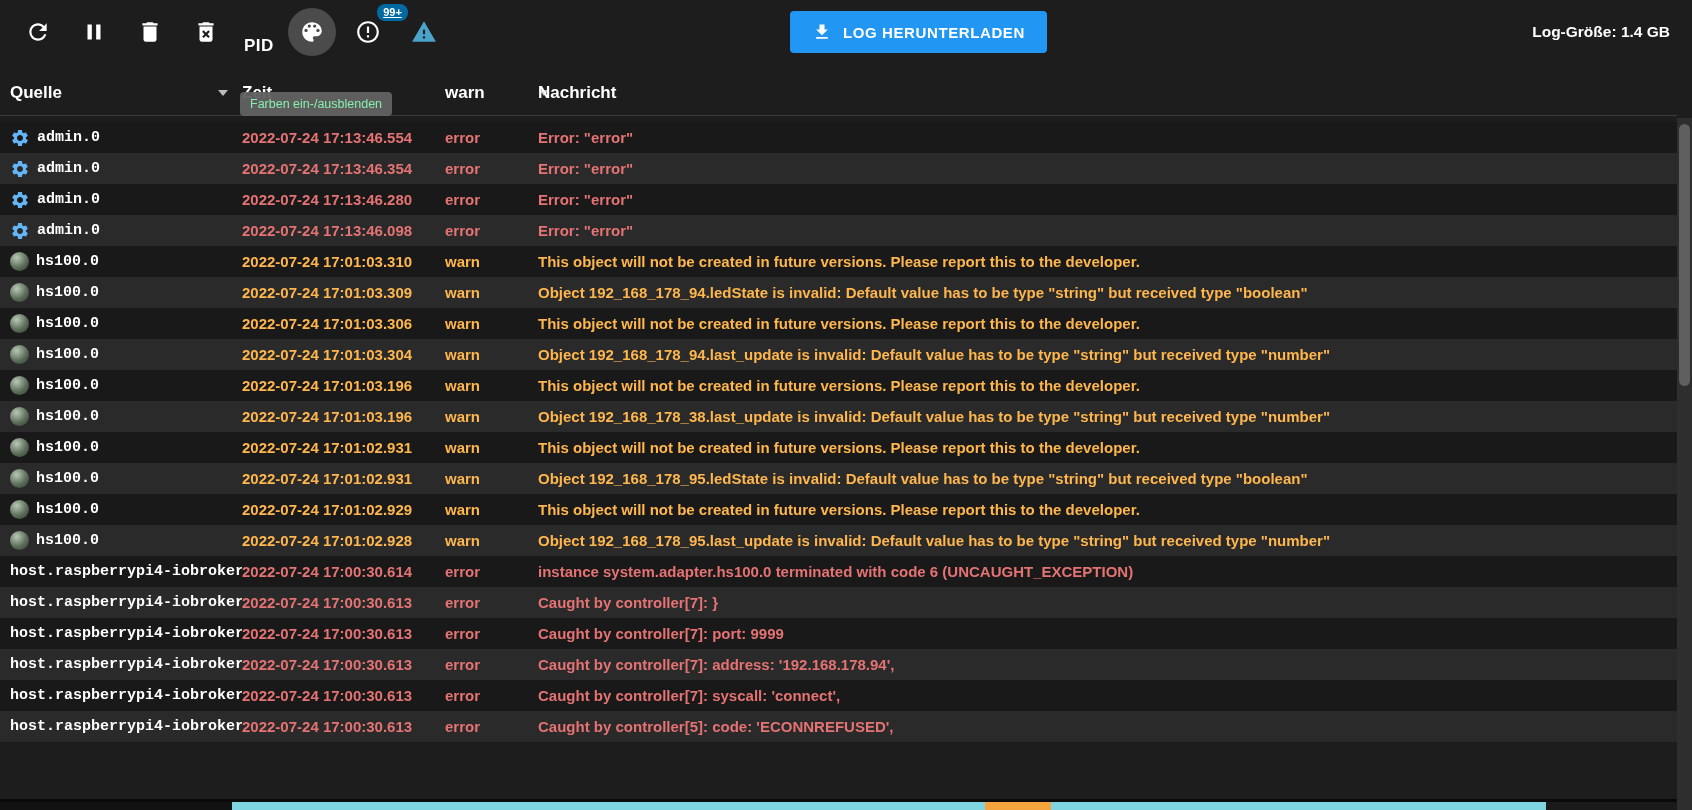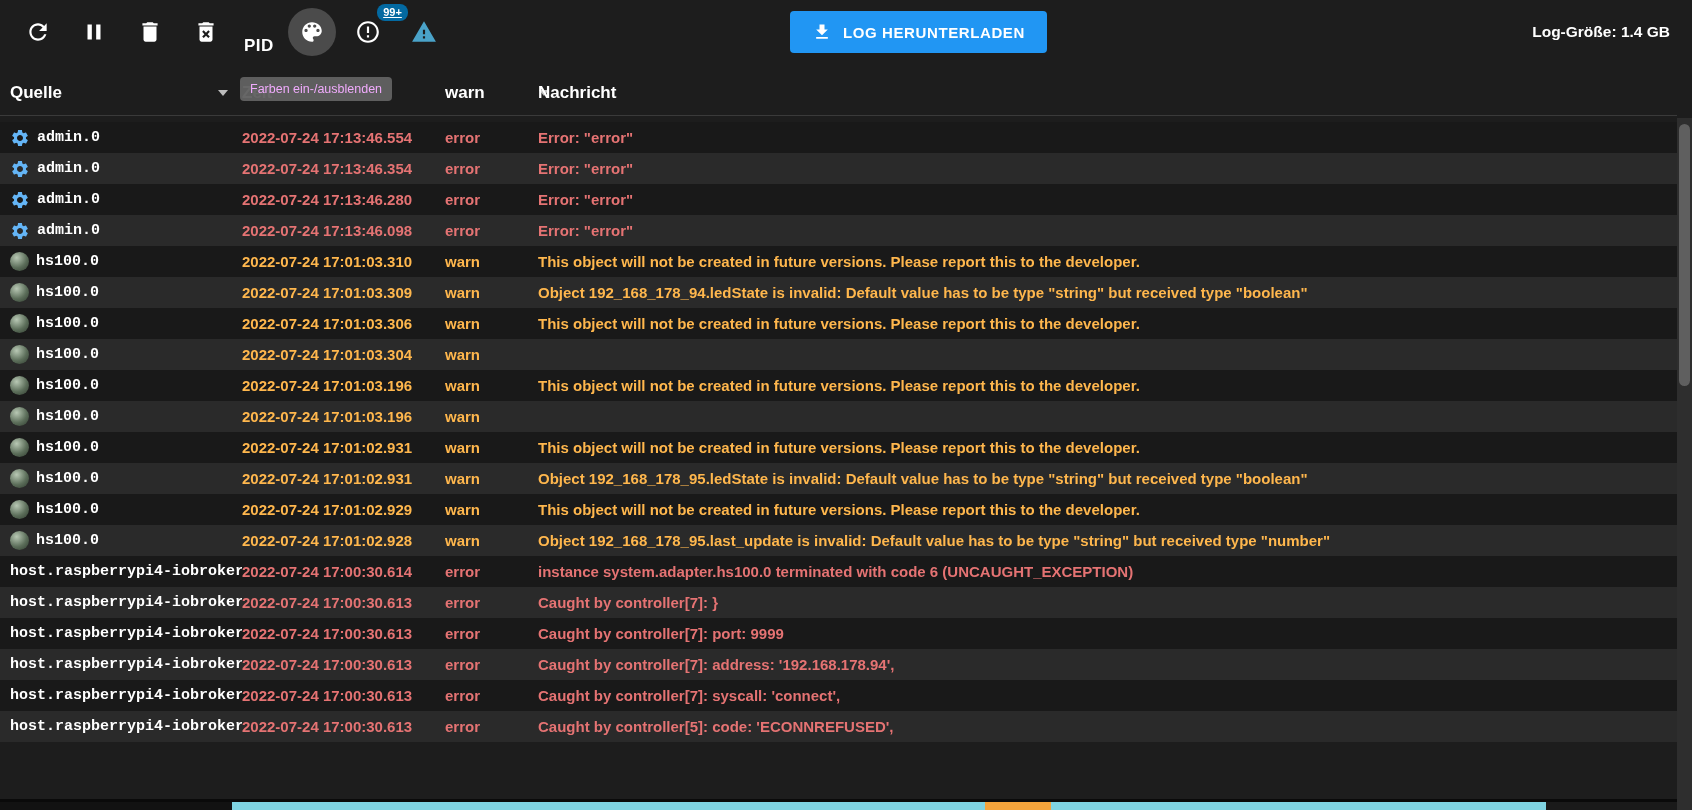--- a/index.html
+++ b/index.html
@@ -70,23 +70,23 @@
     position: absolute;
     right: 22px; top: 50%;
     transform: translateY(-50%);
     font-size: 15.5px;
     font-weight: 700;
   }
 
   
   .tooltip {
     position: absolute;
-    left: 240px; top: 77px;
+    left: 240px; top: 92px;
     background: rgba(97,97,97,.96);
-    color: #f0abfc;
+    color: #86efac;
     font-size: 12.5px;
     padding: 5px 10px;
     border-radius: 4px;
     z-index: 6;
     white-space: nowrap;
   }
 
   
   .table-header {
     display: grid;
@@ -316,37 +316,39 @@
         <div class="cell severity">warn</div>
         <div class="cell message">This object will not be created in future versions. Please report this to the developer.</div>
       </div>
       <div class="row even sev-warn">
         <div class="cell source">
           <span class="sphere"></span>
           <span>hs100.0</span>
         </div>
         <div class="cell time">2022-07-24 17:01:03.304</div>
         <div class="cell severity">warn</div>
+        <div class="cell message">Object 192_168_178_94.last_update is invalid: Default value has to be type "string" but received type "number"</div>
       </div>
       <div class="row odd sev-warn">
         <div class="cell source">
           <span class="sphere"></span>
           <span>hs100.0</span>
         </div>
         <div class="cell time">2022-07-24 17:01:03.196</div>
         <div class="cell severity">warn</div>
         <div class="cell message">This object will not be created in future versions. Please report this to the developer.</div>
       </div>
       <div class="row even sev-warn">
         <div class="cell source">
           <span class="sphere"></span>
           <span>hs100.0</span>
         </div>
         <div class="cell time">2022-07-24 17:01:03.196</div>
         <div class="cell severity">warn</div>
+        <div class="cell message">Object 192_168_178_38.last_update is invalid: Default value has to be type "string" but received type "number"</div>
       </div>
       <div class="row odd sev-warn">
         <div class="cell source">
           <span class="sphere"></span>
           <span>hs100.0</span>
         </div>
         <div class="cell time">2022-07-24 17:01:02.931</div>
         <div class="cell severity">warn</div>
         <div class="cell message">This object will not be created in future versions. Please report this to the developer.</div>
       </div>

